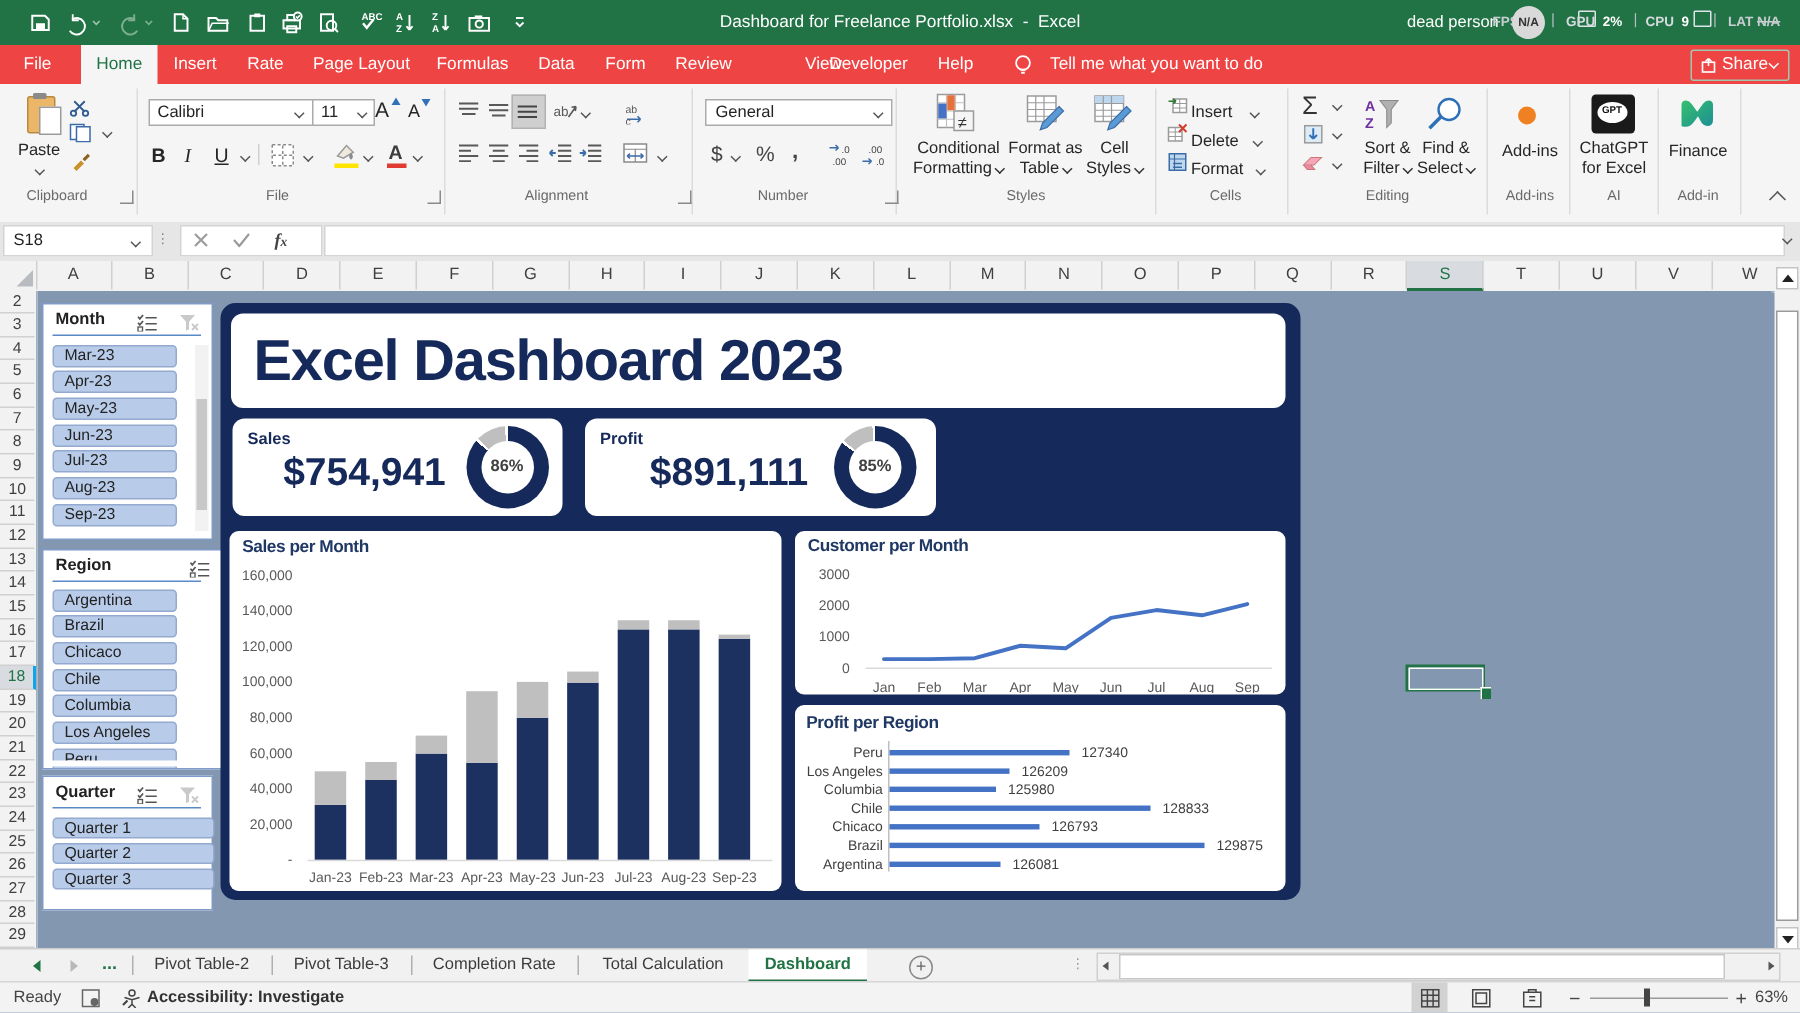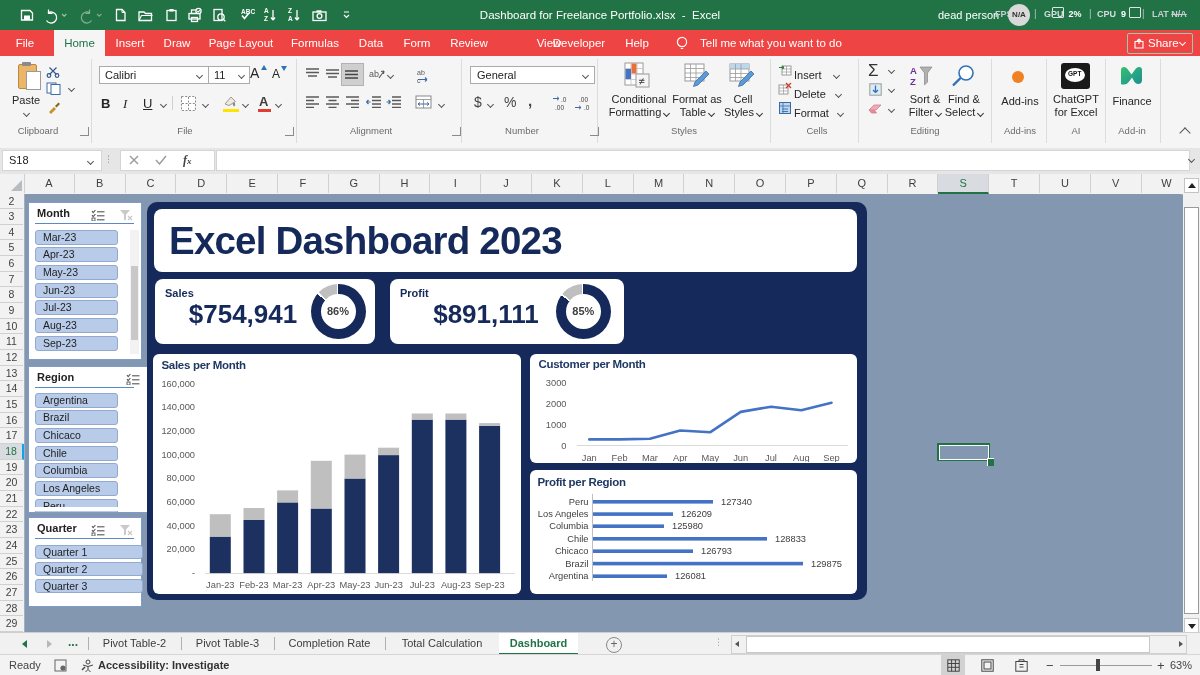--- a/index.html
+++ b/index.html
@@ -117,21 +117,21 @@
     <div style="position:absolute;left:1097px;top:9px;color:#d5dbde;font-size:9px;font-weight:bold;">CPU&nbsp;&nbsp;<span style="color:#fff;">9</span></div>
     <div style="position:absolute;left:1129px;top:7px;width:10px;height:9px;border:1.5px solid #dde5e9;border-radius:1px;"></div>
     <div style="position:absolute;left:1142px;top:8px;color:#b5bdc4;font-size:10px;">|</div>
     <div style="position:absolute;left:1152px;top:9px;color:#c8cdd2;font-size:9px;font-weight:bold;">LAT <span style="text-decoration:line-through;">N/A</span></div>
   </div>
 
   <div class="abs" id="tabrow">
     <div class="rtab" style="left:12px;width:26px;">File</div>
     <div id="hometab">Home</div>
     <div class="rtab" style="left:110px;width:40px;">Insert</div>
-    <div class="rtab" style="left:158px;width:38px;">Draw</div>
+    <div class="rtab" style="left:158px;width:38px;">Rate</div>
     <div class="rtab" style="left:204px;width:74px;">Page Layout</div>
     <div class="rtab" style="left:286px;width:58px;">Formulas</div>
     <div class="rtab" style="left:352px;width:38px;">Data</div>
     <div class="rtab" style="left:398px;width:38px;">Form</div>
     <div class="rtab" style="left:444px;width:50px;">Review</div>
     <div class="rtab" style="left:502px;width:38px;margin-left:28px;">View</div>
     <div class="rtab" style="left:548px;width:62px;">Developer</div>
     <div class="rtab" style="left:618px;width:38px;">Help</div>
     <div class="rtab" style="left:700px;width:180px;text-align:left;">Tell me what you want to do</div>
     <svg width="16" height="20" style="position:absolute;left:674px;top:4px;" viewBox="0 0 16 20" fill="none" stroke="#fff" stroke-width="1.2">

